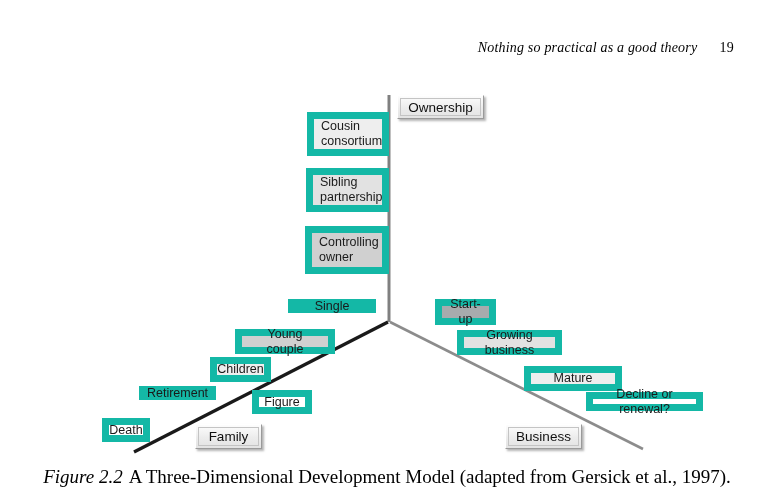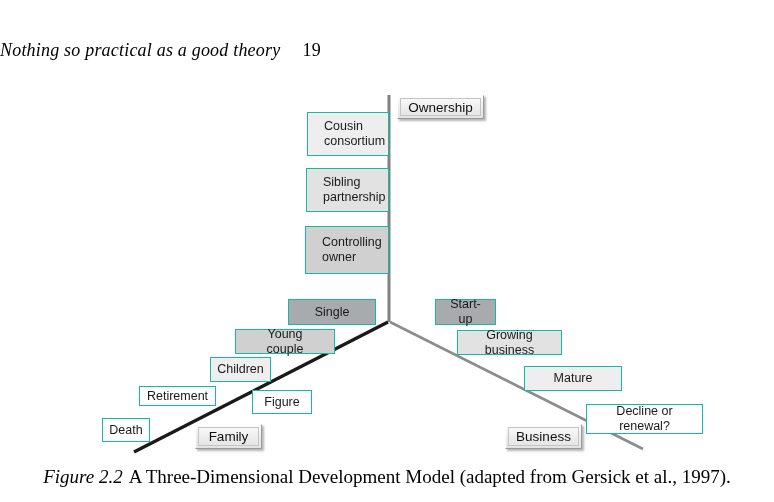--- a/index.html
+++ b/index.html
@@ -16,23 +16,23 @@
     font-family: "Liberation Sans", sans-serif;
     color: #000000;
   }
 
   
   #running-head {
     position: absolute;
     top: 40px;
     left: 0;
     width: 734px;
-    text-align: left;
+    text-align: right;
     font-family: "Liberation Serif", serif;
-    font-size: 18px;
+    font-size: 14px;
     white-space: nowrap;
   }
   #running-head .rh-title {
     font-style: italic;
     letter-spacing: 0.2px;
   }
   #running-head .rh-page {
     font-style: normal;
     margin-left: 22px;
     letter-spacing: 0.3px;
@@ -51,28 +51,28 @@
     left: 0;
     top: 0;
     width: 774px;
     height: 460px;
   }
 
   
   .node {
     position: absolute;
     box-sizing: border-box;
-    border: 1px solid #14b8a6;
+    border: 7px solid #14b8a6;
     background: #ffffff;
     font-size: 12.5px;
     line-height: 15px;
     color: #1a1a1a;
     display: flex;
     align-items: center;
-    padding: 0 16px;
+    padding: 0 7px;
     white-space: pre-line;
     z-index: 5;
   }
   .node.align-left   { justify-content: flex-start; text-align: left; }
   .node.align-center { justify-content: center;     text-align: center; }
 
   
   .fill-white  { background: #ffffff; }
   .fill-l1     { background: #eeeeee; }
   .fill-l2     { background: #e2e2e2; }
@@ -150,33 +150,33 @@
   <div class="node align-left fill-l2" style="left:306px; top:168px; width:83px; height:44px;">
     <span>Sibling
 partnership</span>
   </div>
 
   <div class="node align-left fill-l3" style="left:305px; top:226px; width:84px; height:48px;">
     <span>Controlling
 owner</span>
   </div>
 
-  <div class="node align-center fill-dark" style="left:288px; top:299px; width:88px; height:26px;">
+  <div class="node align-center fill-dark" style="left:288px; top:299px; width:88px; height:14px;">
     <span>Single</span>
   </div>
 
   <div class="node align-center fill-l3" style="left:235px; top:329px; width:100px; height:25px;">
     <span>Young couple</span>
   </div>
 
   <div class="node align-center fill-l1" style="left:210px; top:357px; width:61px; height:25px;">
     <span>Children</span>
   </div>
 
-  <div class="node align-center fill-white" style="left:139px; top:386px; width:77px; height:20px;">
+  <div class="node align-center fill-white" style="left:139px; top:386px; width:77px; height:14px;">
     <span>Retirement</span>
   </div>
 
   <div class="node align-center fill-white" style="left:252px; top:390px; width:60px; height:24px;">
     <span>Figure</span>
   </div>
 
   <div class="node align-center fill-white" style="left:102px; top:418px; width:48px; height:24px;">
     <span>Death</span>
   </div>
@@ -190,21 +190,21 @@
   </div>
 
   <div class="node align-center fill-l2" style="left:457px; top:330px; width:105px; height:25px;">
     <span>Growing business</span>
   </div>
 
   <div class="node align-center fill-l1" style="left:524px; top:366px; width:98px; height:25px;">
     <span>Mature</span>
   </div>
 
-  <div class="node align-center fill-white" style="left:586px; top:404px; width:117px; height:30px;justify-content:center;">
+  <div class="node align-center fill-white" style="left:586px; top:392px; width:117px; height:19px;justify-content:center;">
     <span>Decline or renewal?</span>
   </div>
 
   <div class="plaque" style="left:505px; top:424px; width:77px; height:25px;text-align:right;">
     <span class="plaque-inner">Business</span>
   </div>
 
 </div>
 
 <div id="caption">

